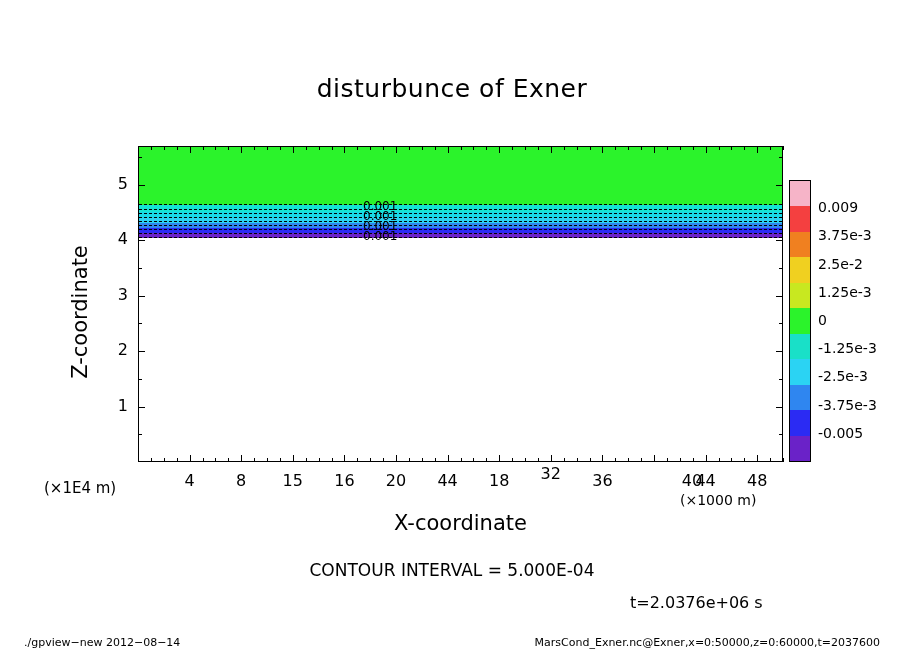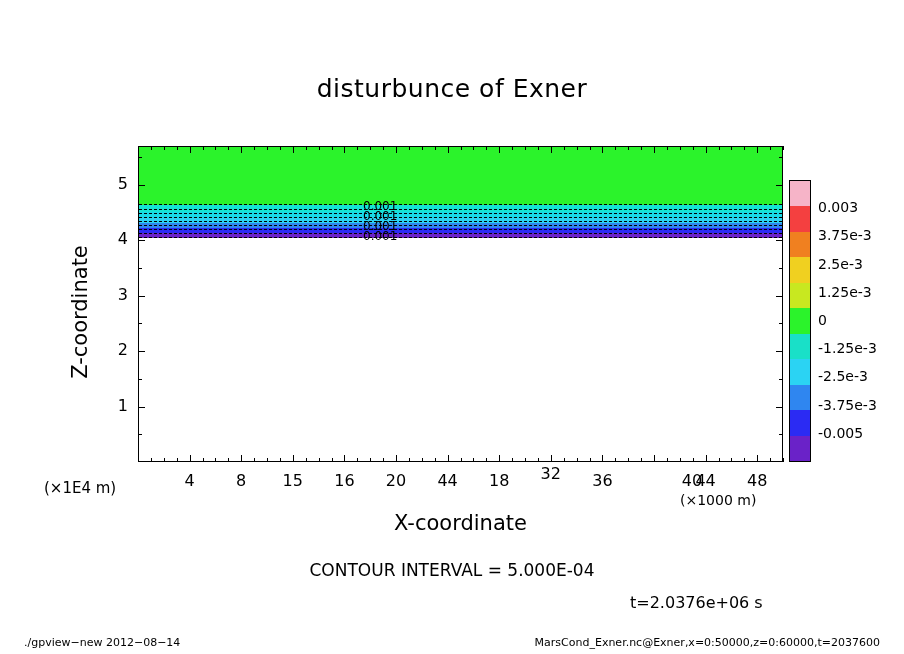--- a/index.html
+++ b/index.html
@@ -340,23 +340,23 @@
     <div class="cb-cell" style="background: rgb(240, 208, 32); height: 9.09091%;"></div>
     <div class="cb-cell" style="background: rgb(200, 232, 32); height: 9.09091%;"></div>
     <div class="cb-cell" style="background: rgb(43, 243, 43); height: 9.09091%;"></div>
     <div class="cb-cell" style="background: rgb(25, 224, 200); height: 9.09091%;"></div>
     <div class="cb-cell" style="background: rgb(43, 211, 243); height: 9.09091%;"></div>
     <div class="cb-cell" style="background: rgb(47, 134, 240); height: 9.09091%;"></div>
     <div class="cb-cell" style="background: rgb(43, 43, 243); height: 9.09091%;"></div>
     <div class="cb-cell" style="background: rgb(106, 34, 200); height: 9.09091%;"></div>
   </div>
 <div class="abs" id="colorbar-labels">
-    <div class="cb-label" style="top: 208.2px;">0.003</div>
+    <div class="cb-label" style="top: 208.2px;">0.009</div>
     <div class="cb-label" style="top: 236.4px;">3.75e-3</div>
-    <div class="cb-label" style="top: 264.6px;">2.5e-3</div>
+    <div class="cb-label" style="top: 264.6px;">2.5e-2</div>
     <div class="cb-label" style="top: 292.8px;">1.25e-3</div>
     <div class="cb-label" style="top: 321px;">0</div>
     <div class="cb-label" style="top: 349.2px;">-1.25e-3</div>
     <div class="cb-label" style="top: 377.4px;">-2.5e-3</div>
     <div class="cb-label" style="top: 405.6px;">-3.75e-3</div>
     <div class="cb-label" style="top: 433.8px;">-0.005</div>
   </div>
 
 <div class="abs" id="contour-interval">CONTOUR INTERVAL = 5.000E-04</div>
 <div class="abs" id="time-label">t=2.0376e+06 s</div>

